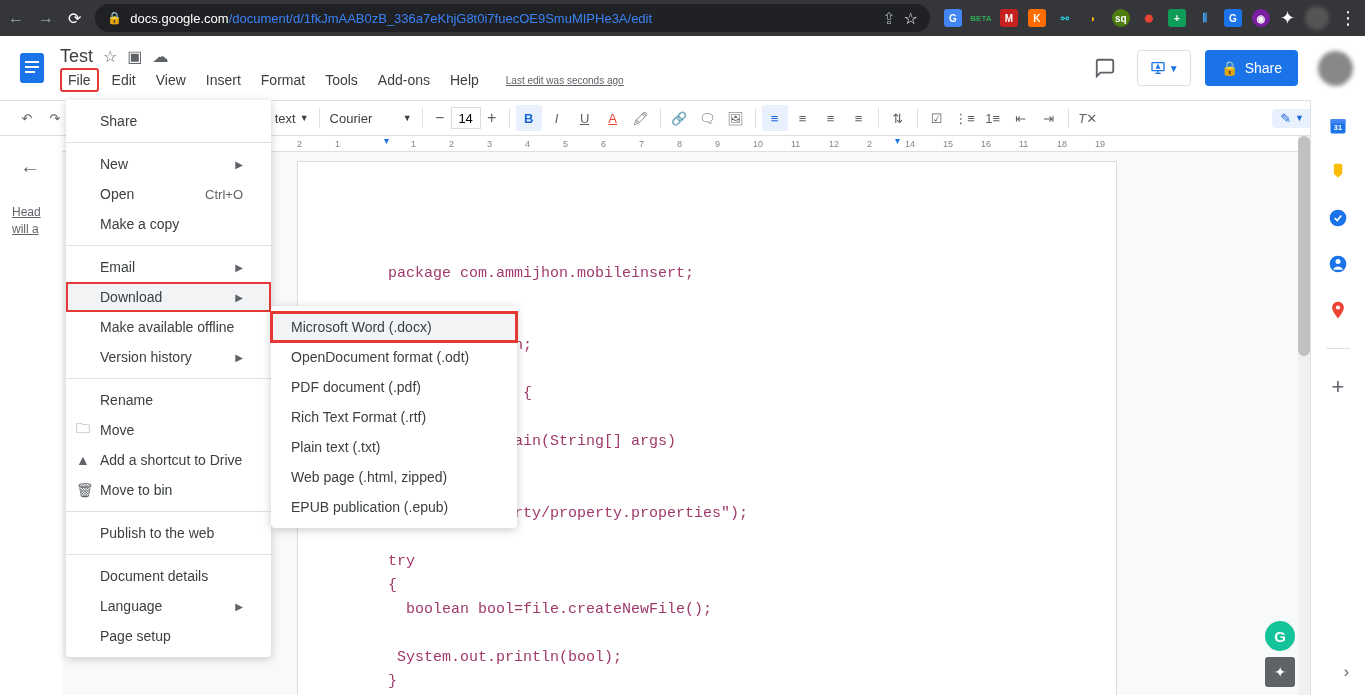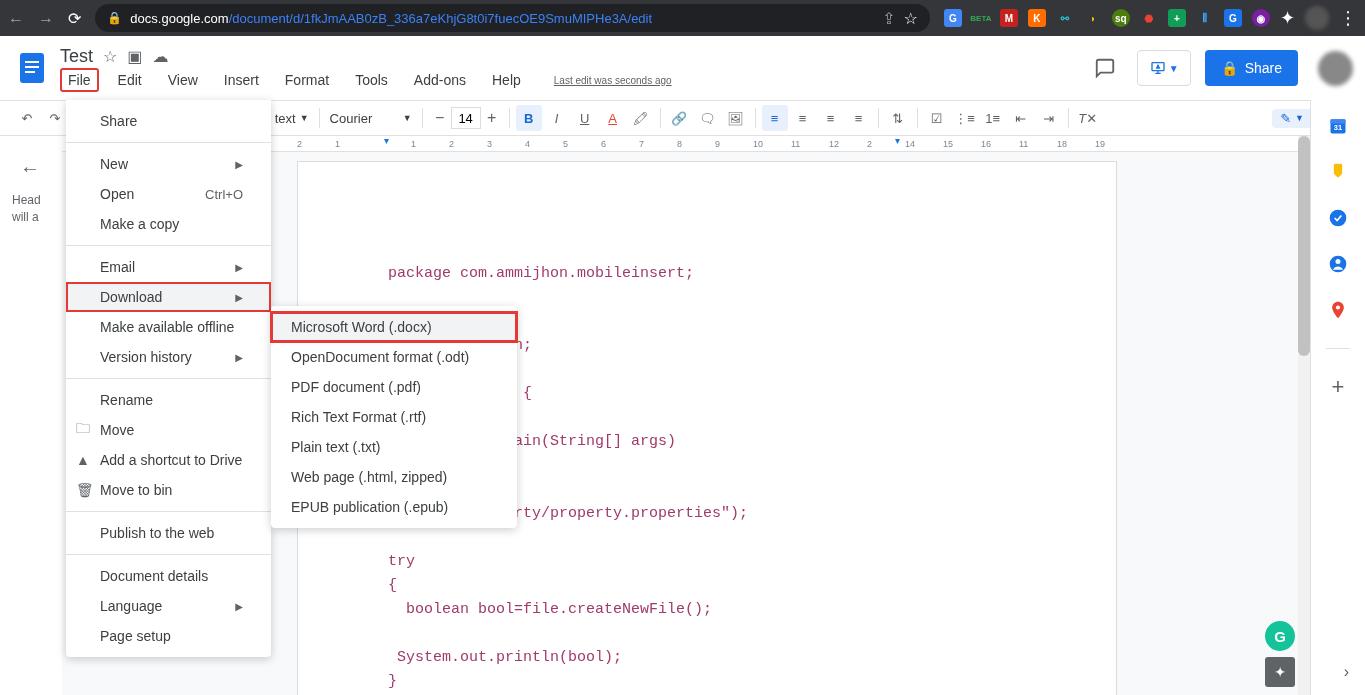--- a/index.html
+++ b/index.html
@@ -19,21 +19,21 @@
 .avatar-sm { width:24px; height:24px; border-radius:50%; background:#555; filter:blur(2px); }
 
 
 .docs-header { height:64px; display:flex; align-items:center; padding:8px 12px; }
 .docs-logo { width:40px; height:40px; display:flex; align-items:center; justify-content:center; margin-right:8px; }
 .docs-logo svg { width:36px; height:36px; }
 .title-area { flex:1; }
 .title-row { display:flex; align-items:center; gap:10px; height:24px; }
 .doc-title { font-size:18px; color:#3c4043; }
 .title-row .ico { color:#5f6368; font-size:16px; cursor:pointer; }
-.menu-row { display:flex; align-items:center; gap:12px; height:24px; font-size:14px; color:#3c4043; }
+.menu-row { display:flex; align-items:center; gap:6px; height:24px; font-size:14px; color:#3c4043; }
 .menu-item { padding:3px 7px; cursor:pointer; border-radius:3px; }
 .menu-item.hi { border:2px solid #e53935; padding:2px 6px; }
 .last-edit { color:#5f6368; text-decoration:underline; margin-left:14px; cursor:pointer; font-size:10px; }
 .header-right { display:flex; align-items:center; gap:14px; }
 .hdr-btn { width:36px; height:36px; display:flex; align-items:center; justify-content:center; color:#5f6368; cursor:pointer; border-radius:50%; }
 .present-btn { width:54px; height:36px; border:1px solid #dadce0; border-radius:4px; display:flex; align-items:center; justify-content:center; color:#1a73e8; cursor:pointer; gap:3px; }
 .share-btn { height:36px; background:#1a73e8; color:#fff; border:none; border-radius:4px; padding:0 16px; font-size:14px; font-weight:500; cursor:pointer; display:flex; align-items:center; gap:6px; }
 .user-avatar { width:35px; height:35px; border-radius:50%; background:#888; margin-left:6px; filter:blur(2px); }
 
 
@@ -45,21 +45,21 @@
 .font-size { display:flex; align-items:center; }
 .font-size .pm { width:22px; height:22px; display:flex; align-items:center; justify-content:center; cursor:pointer; font-size:16px; }
 .font-size input { width:30px; height:22px; border:1px solid #dadce0; text-align:center; font-size:13px; }
 .edit-mode { display:flex; align-items:center; background:#e8f0fe; border-radius:4px; padding:2px 8px; color:#1967d2; gap:4px; cursor:pointer; }
 .toolbar-spacer-right { flex:1; }
 
 
 .main { position:absolute; top:136px; left:0; right:55px; bottom:0; display:flex; }
 .outline-panel { width:62px; padding:12px; }
 .outline-back { width:36px; height:36px; display:flex; align-items:center; justify-content:center; color:#5f6368; font-size:20px; cursor:pointer; }
-.outline-text { font-size:12px; color:#5f6368; line-height:1.4; margin-top:8px; }
+.outline-text { font-size:12px; color:#5f6368; line-height:1.4; margin-top:20px;text-decoration:underline; }
 
 .doc-area { flex:1; position:relative; background:#f8f9fa; overflow:hidden; }
 .ruler { height:16px; background:#fff; border-bottom:1px solid #e0e0e0; position:relative; font-size:9px; color:#80868b; }
 .ruler-content { position:absolute; left:235px; top:0; display:flex; height:100%; align-items:center; }
 .ruler-mark { width:76px; text-align:left; position:relative; }
 .ruler-indent { position:absolute; color:#1a73e8; font-size:10px; }
 .page { position:absolute; left:235px; top:25px; width:820px; min-height:900px; background:#fff; border:1px solid #dadce0; padding:100px 90px; }
 .page pre { font-family:'Courier New',monospace; font-size:15px; color:#a03a6b; line-height:1.6; white-space:pre; }
 
 

